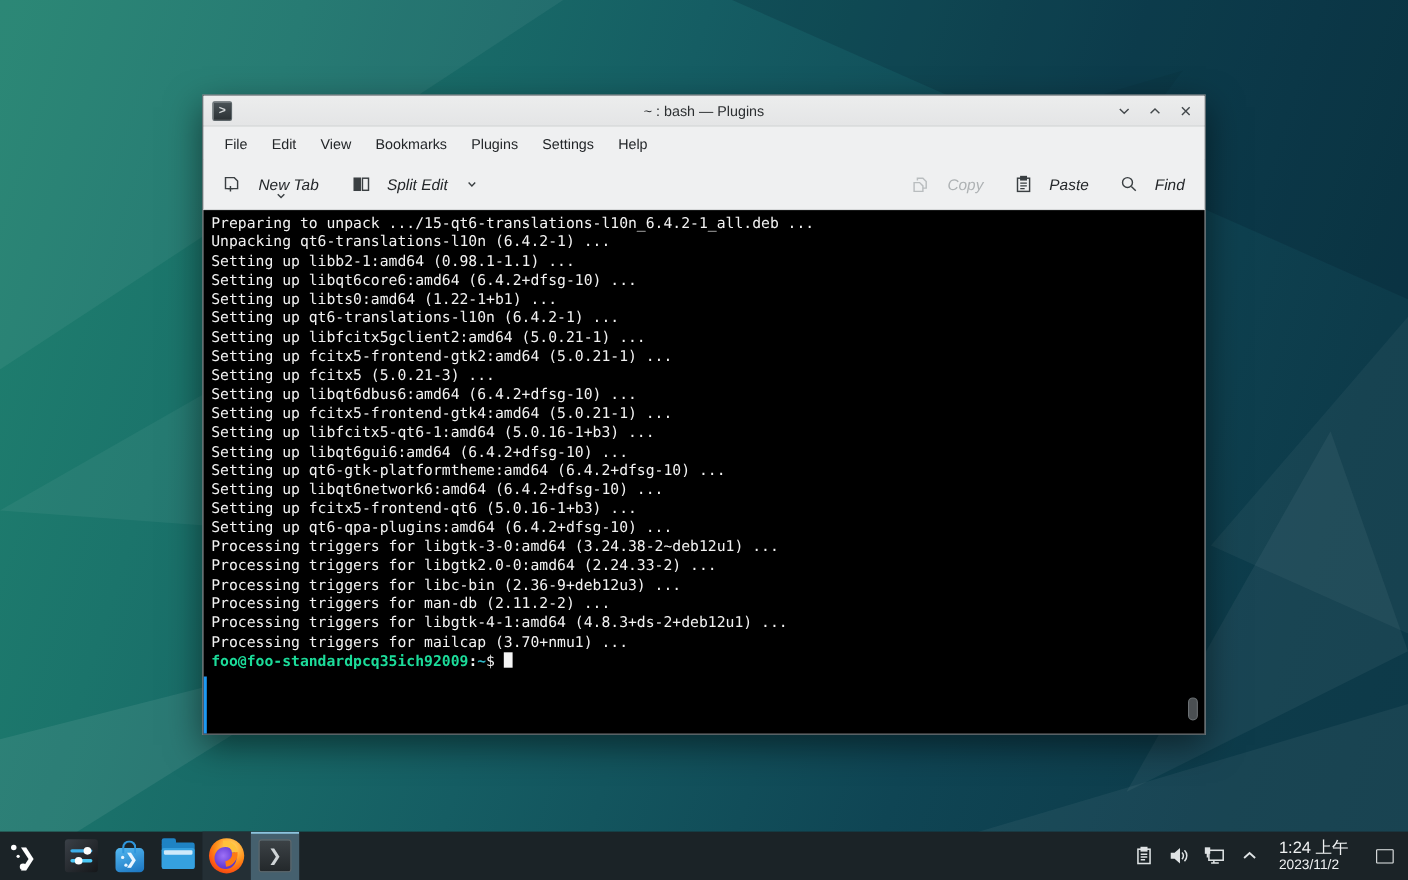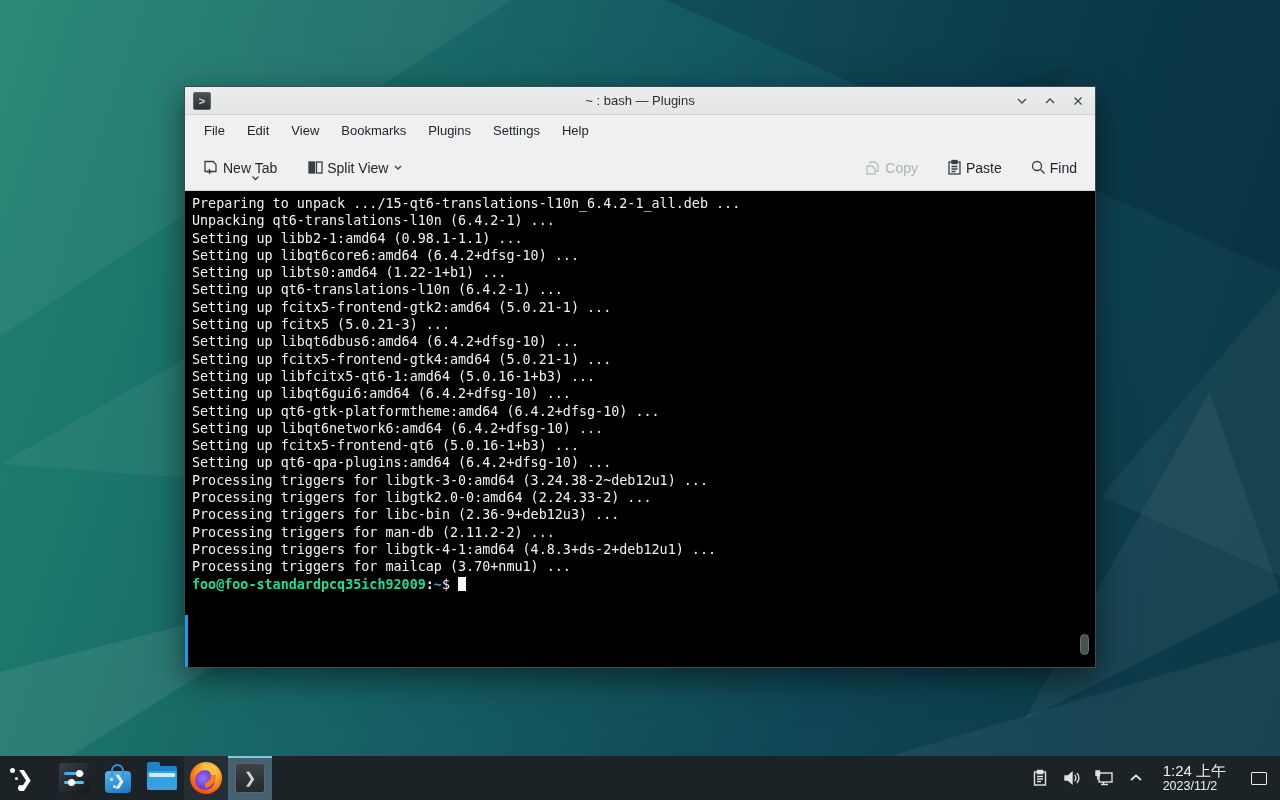--- a/index.html
+++ b/index.html
@@ -33,21 +33,21 @@
   .title-text { position:absolute; left:0; right:0; text-align:center; font-size:13px; color:#2b2e30; }
   .win-controls { margin-left:auto; display:flex; gap:10px; z-index:2; }
   .win-btn { width:18px; height:18px; display:flex; align-items:center; justify-content:center; cursor:default; }
   .win-btn svg { stroke:#44494c; stroke-width:1.3; fill:none; }
 
   .menubar { height:30px; background:#eff0f1; display:flex; align-items:center; padding:0 10px; gap:4px; }
   .menu-item { font-size:13px; color:#232629; padding:4px 9px; border-radius:3px; }
 
   .toolbar { height:46px; background:#eff0f1; border-bottom:1px solid #d6d8d9;
     display:flex; align-items:center; padding:0 10px; }
-  .tb-btn { display:flex; align-items:center; gap:3px; font-size:14px; color:#232629; padding:6px 8px; border-radius:3px; position:relative; }
+  .tb-btn { display:flex; align-items:center; gap:15px; font-size:14px; color:#232629; padding:6px 8px; border-radius:3px; position:relative;font-style:italic; }
   .tb-btn svg { stroke:#3a3f42; fill:none; stroke-width:1.3; }
   .tb-btn.disabled { color:#aeb2b4; }
   .tb-btn.disabled svg { stroke:#b9bdbf; }
   .tb-spacer { flex:1; }
   .mini-chevron { margin-left:2px; }
   .newtab-chevron { position:absolute; bottom:1px; left:56px; }
 
   .term { flex:1; background:#000000; position:relative; overflow:hidden;
     font-family:"DejaVu Sans Mono", monospace; font-size:13.4px; line-height:17.3px;
     color:#f2f2f2; padding:4px 0 0 7px; }
@@ -180,21 +180,21 @@
       <span>New Tab</span>
       <svg class="newtab-chevron" width="9" height="6" viewBox="0 0 9 6">
           <path d="M1.5 1.5 L4.5 4.5 L7.5 1.5"></path>
         </svg>
     </div>
     <div class="tb-btn" style="margin-left:14px">
       <svg width="17" height="17" viewBox="0 0 17 17">
         <rect x="2" y="3" width="5.5" height="11" fill="#3a3f42"></rect>
         <rect x="9.5" y="3" width="5.5" height="11"></rect>
       </svg>
-      <span>Split View</span>
+      <span>Split Edit</span>
       <svg class="mini-chevron" width="10" height="7" viewBox="0 0 10 7">
           <path d="M2 2 L5 5 L8 2"></path>
         </svg>
     </div>
     <div class="tb-spacer"></div>
     <div class="tb-btn disabled">
       <svg width="17" height="17" viewBox="0 0 17 17">
         <path d="M5 5 v-2 h5 l3 3 v6 h-3"></path>
         <path d="M2 7 h5 l3 3 v5 h-8 z"></path>
       </svg>
@@ -219,20 +219,21 @@
 
   <div class="term">
     <div>
 
     <div class="term-line">Preparing to unpack .../15-qt6-translations-l10n_6.4.2-1_all.deb ...</div>
         <div class="term-line">Unpacking qt6-translations-l10n (6.4.2-1) ...</div>
         <div class="term-line">Setting up libb2-1:amd64 (0.98.1-1.1) ...</div>
         <div class="term-line">Setting up libqt6core6:amd64 (6.4.2+dfsg-10) ...</div>
         <div class="term-line">Setting up libts0:amd64 (1.22-1+b1) ...</div>
         <div class="term-line">Setting up qt6-translations-l10n (6.4.2-1) ...</div>
+        <div class="term-line">Setting up libfcitx5gclient2:amd64 (5.0.21-1) ...</div>
         <div class="term-line">Setting up fcitx5-frontend-gtk2:amd64 (5.0.21-1) ...</div>
         <div class="term-line">Setting up fcitx5 (5.0.21-3) ...</div>
         <div class="term-line">Setting up libqt6dbus6:amd64 (6.4.2+dfsg-10) ...</div>
         <div class="term-line">Setting up fcitx5-frontend-gtk4:amd64 (5.0.21-1) ...</div>
         <div class="term-line">Setting up libfcitx5-qt6-1:amd64 (5.0.16-1+b3) ...</div>
         <div class="term-line">Setting up libqt6gui6:amd64 (6.4.2+dfsg-10) ...</div>
         <div class="term-line">Setting up qt6-gtk-platformtheme:amd64 (6.4.2+dfsg-10) ...</div>
         <div class="term-line">Setting up libqt6network6:amd64 (6.4.2+dfsg-10) ...</div>
         <div class="term-line">Setting up fcitx5-frontend-qt6 (5.0.16-1+b3) ...</div>
         <div class="term-line">Setting up qt6-qpa-plugins:amd64 (6.4.2+dfsg-10) ...</div>

